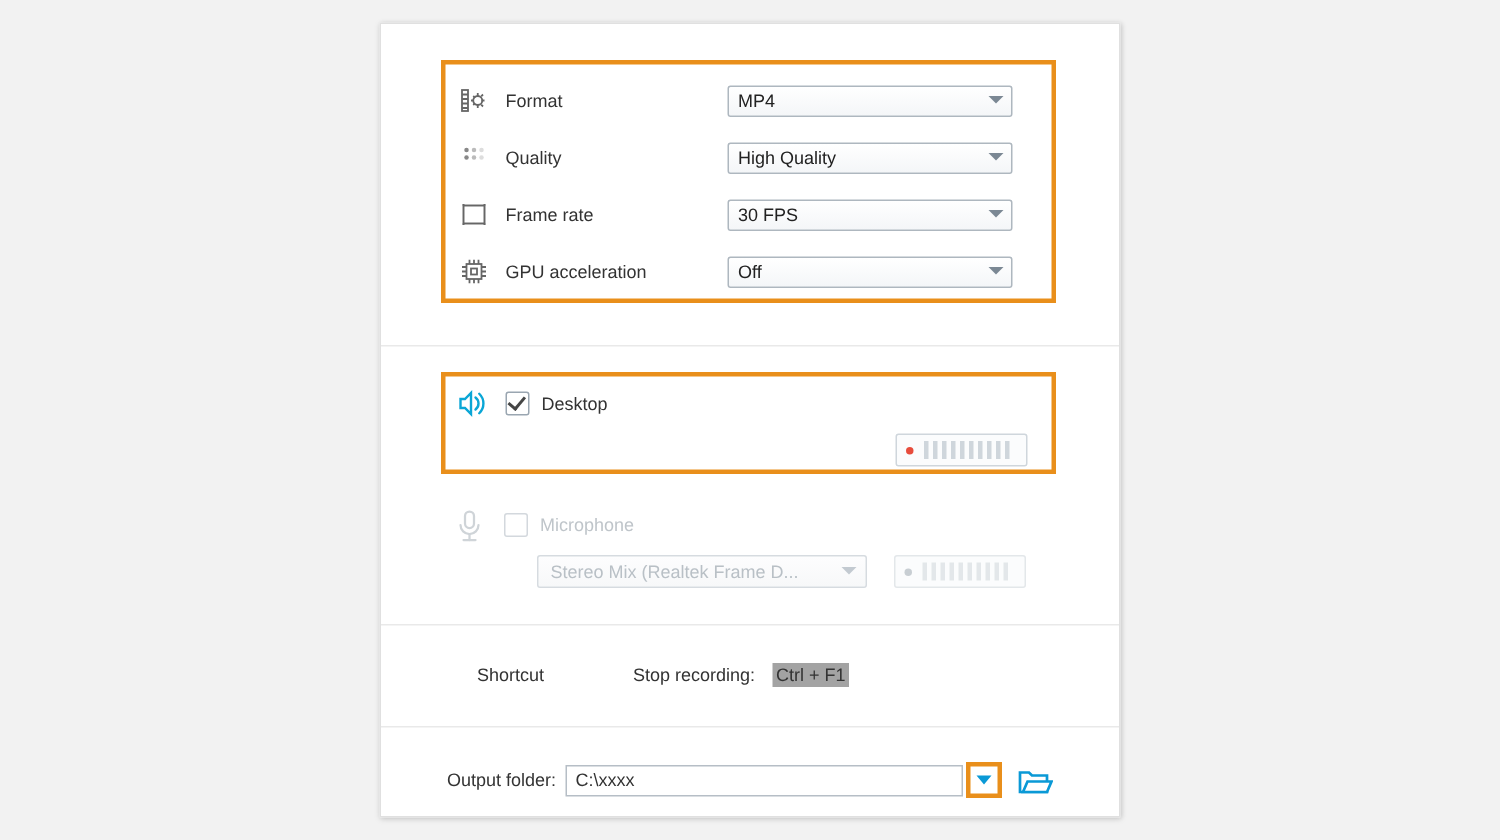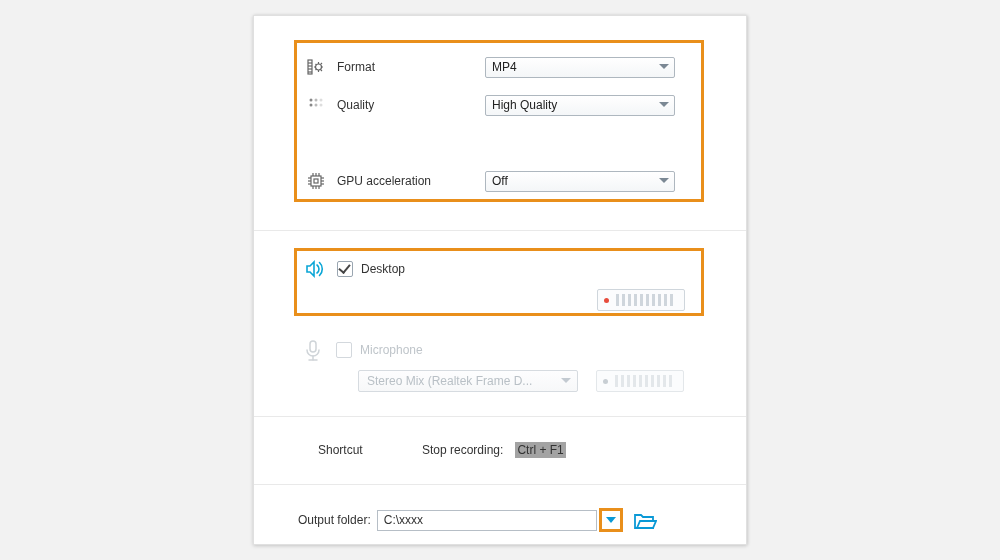--- a/index.html
+++ b/index.html
@@ -192,21 +192,21 @@
   .output-row {
     position: absolute;
     left: 44px;
     top: 490px;
     width: 420px;
     height: 28px;
     display: flex;
     align-items: center;
   }
   .output-input {
-    width: 220px;
+    width: 265px;
     height: 21px;
     border: 1px solid #b6bec6;
     box-sizing: border-box;
     padding: 0 6px;
     font-size: 12px;
     color: #333;
     background: #fff;
     font-family: inherit;
   }
   .out-dd {
@@ -267,20 +267,36 @@
             <circle cx="13" cy="8" r="1.5" fill="#ddd"></circle>
         </svg>
       </span>
       <span class="row-label">Quality</span>
       <div class="dropdown">
         <span>High Quality</span>
         <span class="chev"></span>
       </div>
     </div>
 
+    <div class="row" style="top:88px;">
+      <span class="row-icon">
+        <svg width="16" height="14" viewBox="0 0 16 14" fill="none" stroke="#666" stroke-width="1.3">
+          <rect x="1" y="1" width="14" height="12"></rect>
+          <line x1="1" y1="1" x2="1" y2="0"></line>
+            <line x1="15" y1="1" x2="15" y2="0"></line>
+          <line x1="1" y1="13" x2="1" y2="14"></line>
+            <line x1="15" y1="13" x2="15" y2="14"></line>
+        </svg>
+      </span>
+      <span class="row-label">Frame rate</span>
+      <div class="dropdown">
+        <span>30 FPS</span>
+        <span class="chev"></span>
+      </div>
+    </div>
 
     <div class="row" style="top:126px;">
       <span class="row-icon">
         <svg width="16" height="16" viewBox="0 0 16 16" fill="none" stroke="#666" stroke-width="1.2">
           <rect x="3" y="3" width="10" height="10"></rect>
           <rect x="6" y="6" width="4" height="4"></rect>
           <line x1="5" y1="0" x2="5" y2="3"></line>
             <line x1="8" y1="0" x2="8" y2="3"></line>
             <line x1="11" y1="0" x2="11" y2="3"></line>
           <line x1="5" y1="13" x2="5" y2="16"></line>

